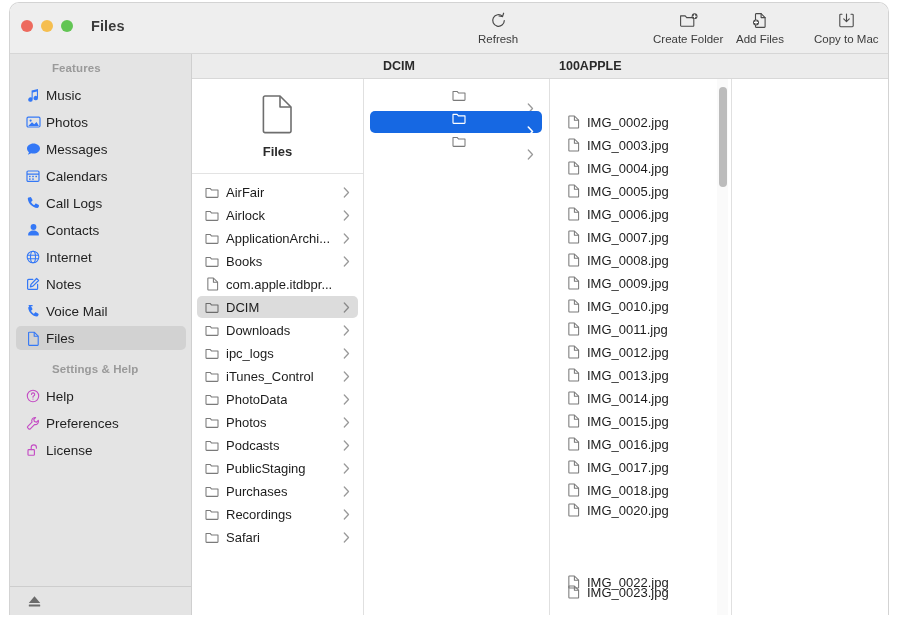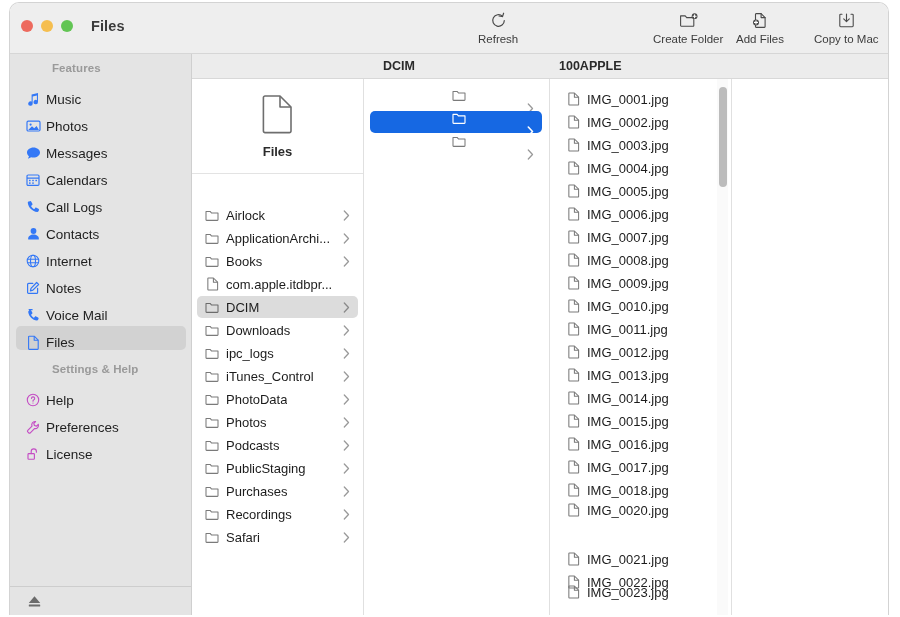--- a/index.html
+++ b/index.html
@@ -106,21 +106,21 @@
     color: #9a9a9a;
     letter-spacing: .1px;
     padding-left: 28px;
   }
   .sb-item {
     position: absolute;
     left: 6px;
     width: 170px;
     height: 24px;
     display: flex;
-    align-items: flex-end;
+    align-items: center;
     border-radius: 5px;
     cursor: default;
     user-select: none;
   }
   .sb-item.selected { background: #d2d2d2; }
   .sb-ico {
     width: 22px;
     height: 16px;
     margin-left: 6px;
     display: flex;
@@ -496,20 +496,33 @@
         <div id="col1-hero">
           <span>
             <svg width="34" height="40" viewBox="0 0 34 40" fill="none" stroke="#6e6e6e" stroke-width="1.6" stroke-linejoin="round">
               <path d="M4 2h15l11 11v24a1.6 1.6 0 0 1-1.6 1.6H4A1.6 1.6 0 0 1 2.4 37V3.6A1.6 1.6 0 0 1 4 2z"></path>
               <path d="M19 2v11h11"></path>
             </svg>
           </span>
           <span id="col1-hero-label">Files</span>
         </div>
 
+        <div class="row" style="top:102px">
+          <span class="row-ico">
+              <svg width="15" height="13" viewBox="0 0 15 13" fill="none" stroke="#7a7a7a" stroke-width="1.05" stroke-linejoin="round">
+                <path d="M1 10.8V2.4h4.1l1.3 1.5h6.6v6.9a.55.55 0 0 1-.55.55H1.55A.55.55 0 0 1 1 10.8z"></path>
+              </svg>
+            </span>
+          <span class="row-label">AirFair</span>
+          <span class="row-chevron">
+              <svg width="7" height="11" viewBox="0 0 7 11" fill="none" stroke="#9a9a9a" stroke-width="1.3" stroke-linecap="round" stroke-linejoin="round">
+                <path d="M1.3 1 5.5 5.5 1.3 10"></path>
+              </svg>
+            </span>
+        </div>
         <div class="row" style="top:125px">
           <span class="row-ico">
               <svg width="15" height="13" viewBox="0 0 15 13" fill="none" stroke="#7a7a7a" stroke-width="1.05" stroke-linejoin="round">
                 <path d="M1 10.8V2.4h4.1l1.3 1.5h6.6v6.9a.55.55 0 0 1-.55.55H1.55A.55.55 0 0 1 1 10.8z"></path>
               </svg>
             </span>
           <span class="row-label">Airlock</span>
           <span class="row-chevron">
               <svg width="7" height="11" viewBox="0 0 7 11" fill="none" stroke="#9a9a9a" stroke-width="1.3" stroke-linecap="round" stroke-linejoin="round">
                 <path d="M1.3 1 5.5 5.5 1.3 10"></path>
@@ -735,29 +748,20 @@
                 <path d="M1.3 1 5.5 5.5 1.3 10"></path>
               </svg>
             </span>
         </div>
       </div>
 
       <div class="column" id="col3">
         <div id="col3-scroll-track"></div>
         <div id="col3-scroll-thumb" style="top: 8px; height: 100px;"></div>
 
-        <div class="row" style="top:9px">
-          <span class="row-ico">
-              <svg width="12" height="14" viewBox="0 0 12 14" fill="none" stroke="#7a7a7a" stroke-width="1.05" stroke-linejoin="round">
-                <path d="M1.4 1h5.0l4.2 4.2v7.2a.55.55 0 0 1-.55.55H1.4a.55.55 0 0 1-.55-.55V1.55A.55.55 0 0 1 1.4 1z"></path>
-                <path d="M6.4 1v4.2h4.2"></path>
-              </svg>
-            </span>
-          <span class="row-label">IMG_0001.jpg</span>
-        </div>
         <div class="row" style="top:32px">
           <span class="row-ico">
               <svg width="12" height="14" viewBox="0 0 12 14" fill="none" stroke="#7a7a7a" stroke-width="1.05" stroke-linejoin="round">
                 <path d="M1.4 1h5.0l4.2 4.2v7.2a.55.55 0 0 1-.55.55H1.4a.55.55 0 0 1-.55-.55V1.55A.55.55 0 0 1 1.4 1z"></path>
                 <path d="M6.4 1v4.2h4.2"></path>
               </svg>
             </span>
           <span class="row-label">IMG_0002.jpg</span>
         </div>
         <div class="row" style="top:55px">
@@ -905,29 +909,20 @@
           <span class="row-label">IMG_0018.jpg</span>
         </div>
         <div class="row" style="top:420px">
           <span class="row-ico">
               <svg width="12" height="14" viewBox="0 0 12 14" fill="none" stroke="#7a7a7a" stroke-width="1.05" stroke-linejoin="round">
                 <path d="M1.4 1h5.0l4.2 4.2v7.2a.55.55 0 0 1-.55.55H1.4a.55.55 0 0 1-.55-.55V1.55A.55.55 0 0 1 1.4 1z"></path>
                 <path d="M6.4 1v4.2h4.2"></path>
               </svg>
             </span>
           <span class="row-label">IMG_0020.jpg</span>
-        </div>
-        <div class="row" style="top:469px">
-          <span class="row-ico">
-              <svg width="12" height="14" viewBox="0 0 12 14" fill="none" stroke="#7a7a7a" stroke-width="1.05" stroke-linejoin="round">
-                <path d="M1.4 1h5.0l4.2 4.2v7.2a.55.55 0 0 1-.55.55H1.4a.55.55 0 0 1-.55-.55V1.55A.55.55 0 0 1 1.4 1z"></path>
-                <path d="M6.4 1v4.2h4.2"></path>
-              </svg>
-            </span>
-          <span class="row-label">IMG_0021.jpg</span>
         </div>
         <div class="row" style="top:492px">
           <span class="row-ico">
               <svg width="12" height="14" viewBox="0 0 12 14" fill="none" stroke="#7a7a7a" stroke-width="1.05" stroke-linejoin="round">
                 <path d="M1.4 1h5.0l4.2 4.2v7.2a.55.55 0 0 1-.55.55H1.4a.55.55 0 0 1-.55-.55V1.55A.55.55 0 0 1 1.4 1z"></path>
                 <path d="M6.4 1v4.2h4.2"></path>
               </svg>
             </span>
           <span class="row-label">IMG_0022.jpg</span>
         </div>

